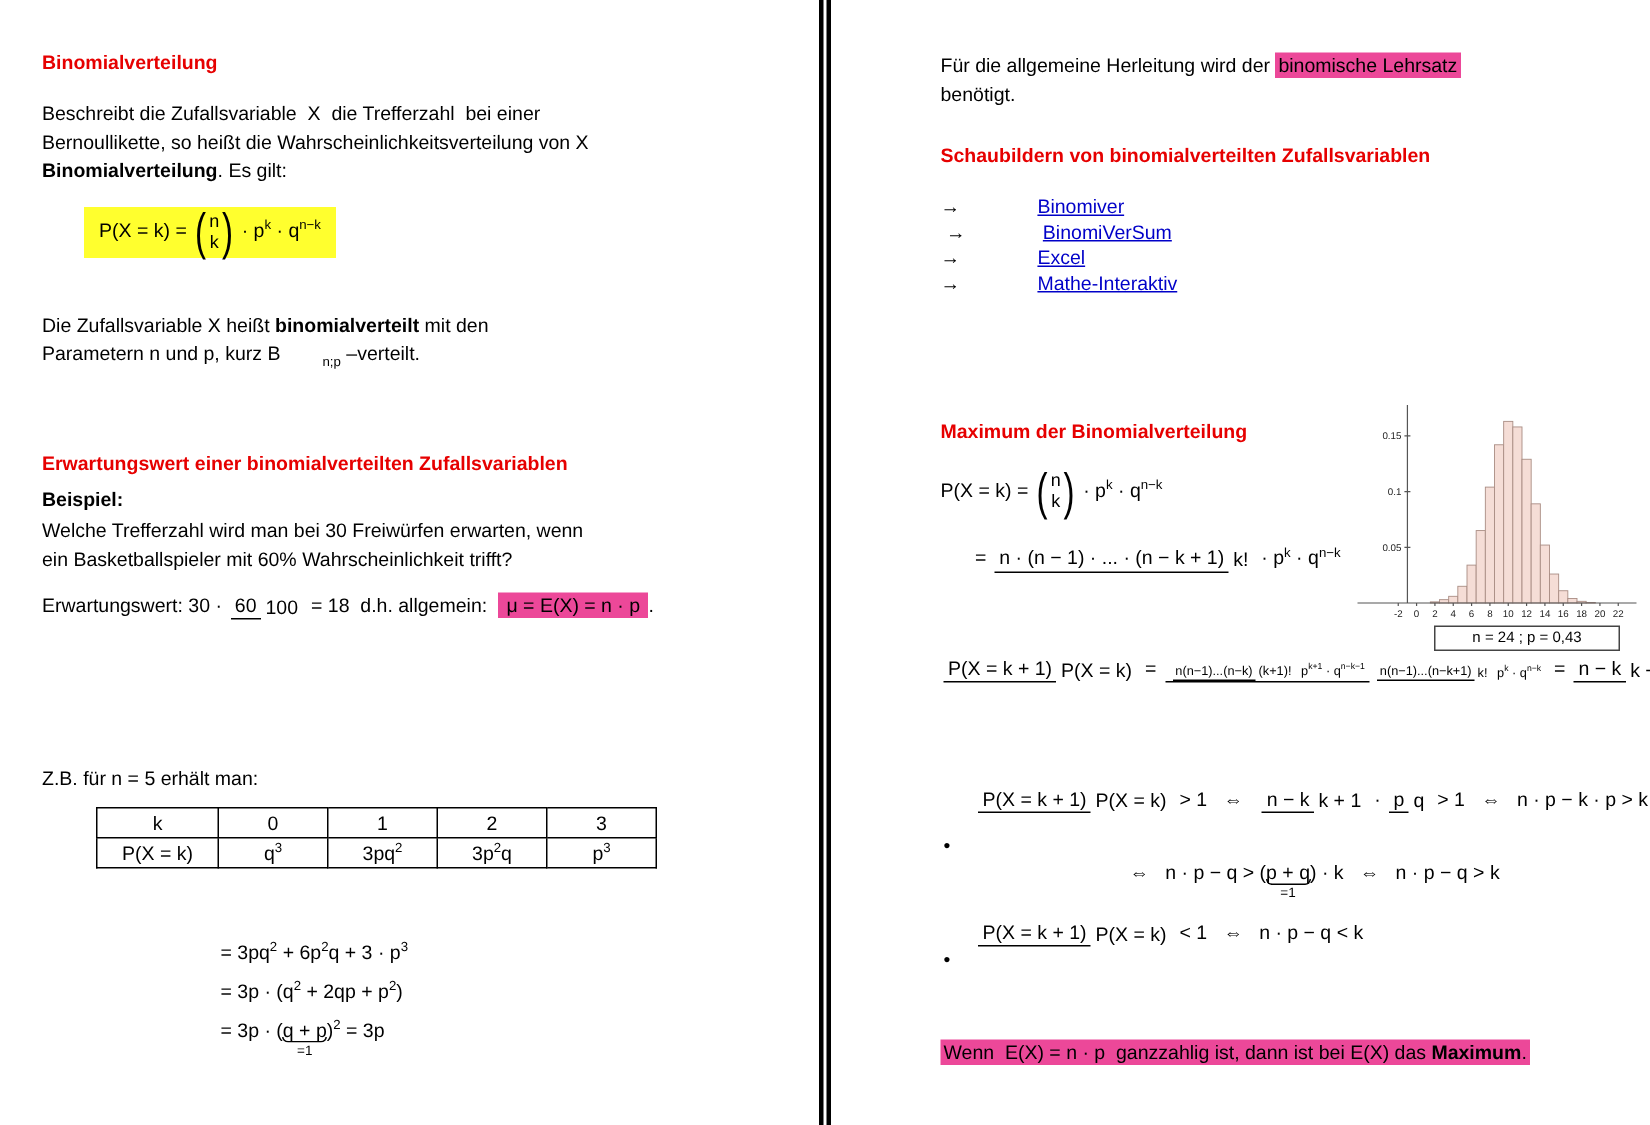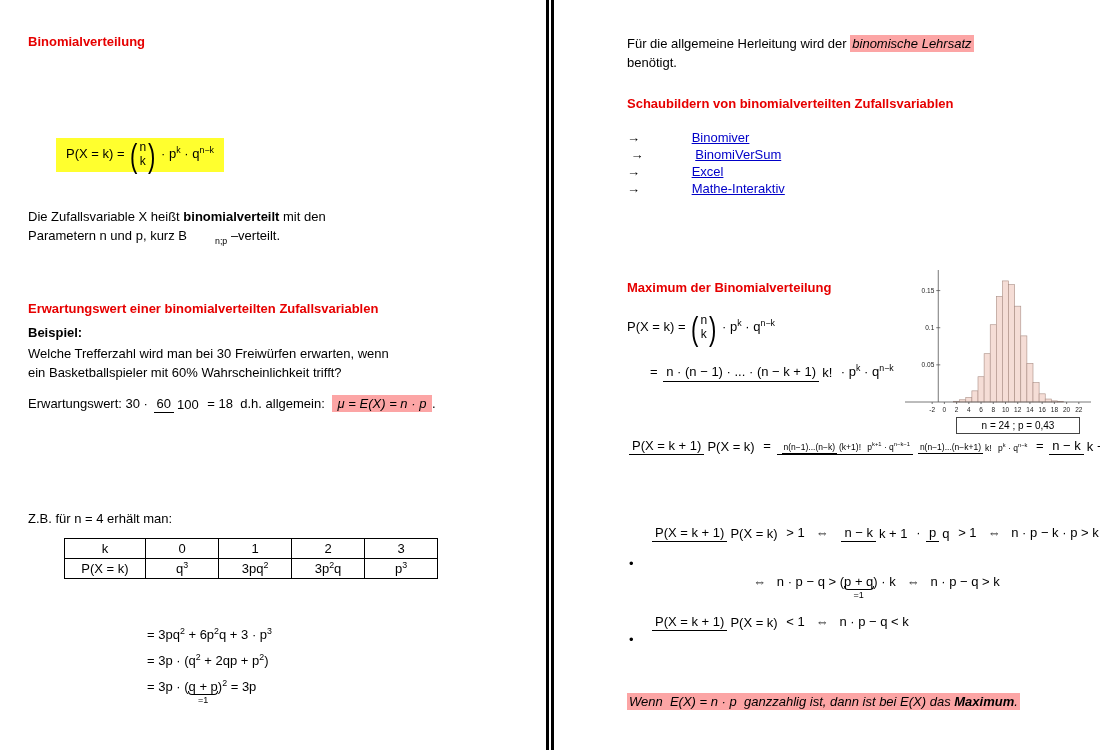--- a/index.html
+++ b/index.html
@@ -2,21 +2,21 @@
 <html><head>
 <meta charset="utf-8">
 <style>
   html,body{margin:0;padding:0;background:#ffffff;}
   .page{position:relative;width:1100px;height:750px;background:#fff;overflow:hidden;
         font-family:"Liberation Sans","DejaVu Sans",sans-serif;font-size:13px;color:#000;}
   .abs{position:absolute;}
   .red{color:#e60000;font-weight:bold;}
   .b{font-weight:bold;}
   .it{}
-  .hl{background:#fca5a5;padding:1px 2px;font-style:italic;}
+  .hl{background:#ec4899;padding:1px 2px;}
   .hlbox{background:#ffff2e;padding:3px 10px;display:inline-block;}
   .lnk{color:#0000c8;text-decoration:underline;cursor:pointer;margin-left:48px;}
   .txt{line-height:19px;}
   sup{font-size:0.68em;}
   sub{font-size:0.68em;padding-left:28px;}
   .frac{display:inline-flex;flex-direction:row;align-items:center;vertical-align:middle;margin:0 2px;text-align:center;}
   .frac>.num{border-bottom:1px solid #000;padding:0 3px;line-height:1.25;display:block;white-space:nowrap;}
   .frac>.den{padding:0 3px;line-height:1.25;display:block;white-space:nowrap;}
   .binom{display:inline-flex;align-items:center;vertical-align:middle;}
   .binom .paren{font-size:34px;font-weight:300;line-height:0.78;transform:scaleX(.65);}
@@ -38,20 +38,21 @@
 </head>
 <body>
 
 <div class="page">
 
   <div class="divider" style="left:546px;"></div>
   <div class="divider" style="left:551px;"></div>
 
   <div class="abs red" style="left:28px;top:34px;">Binomialverteilung</div>
 
+  <div class="abs txt" style="left:28px;top:66px;width:515px;">Beschreibt die Zufallsvariable&nbsp; X&nbsp; die Trefferzahl&nbsp; bei einer<br>Bernoullikette, so heißt die Wahrscheinlichkeitsverteilung von X<br><b>Binomialverteilung</b>. Es gilt:</div>
 
   <div class="abs hlbox mathline" style="left:56px;top:138px;">P(X = k) = <span class="binom">
         <span class="paren">(</span>
         <span class="stack">
           <span>n</span>
           <span>k</span>
         </span>
         <span class="paren">)</span>
       </span> · p<sup>k</sup> · q<sup>n−k</sup></div>
 
@@ -62,21 +63,21 @@
   <div class="abs b" style="left:28px;top:325px;">Beispiel:</div>
 
   <div class="abs txt it" style="left:28px;top:344px;width:490px;">Welche Trefferzahl wird man bei 30 Freiwürfen erwarten, wenn<br>ein Basketballspieler mit 60% Wahrscheinlichkeit trifft?</div>
 
   <div class="abs mathline" style="left:28px;top:396px;">Erwartungswert: 30 · <span class="frac">
         <span class="num">60</span>
         <span class="den">100</span>
       </span> = 18&nbsp; d.h. allgemein: &nbsp;<span class="hl">&nbsp;μ = E(X) = n · p&nbsp;</span>.</div>
 
 
-  <div class="abs" style="left:28px;top:511px;">Z.B. für  n = 4  erhält man:</div>
+  <div class="abs" style="left:28px;top:511px;">Z.B. für  n = 5  erhält man:</div>
 
   <table class="prob abs" style="left:64px;top:538px;">
     <tbody>
         <tr>
       <td style="width:80px;">k</td>
       <td style="width:72px;">0</td>
       <td style="width:72px;">1</td>
       <td style="width:72px;">2</td>
       <td style="width:72px;">3</td>
     </tr>

